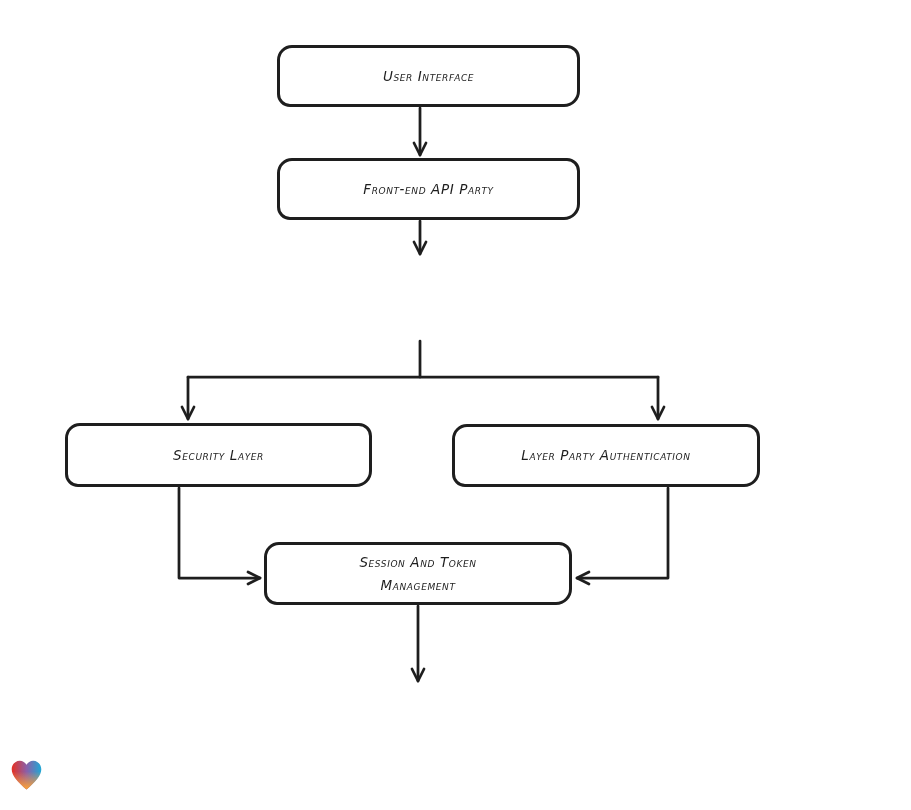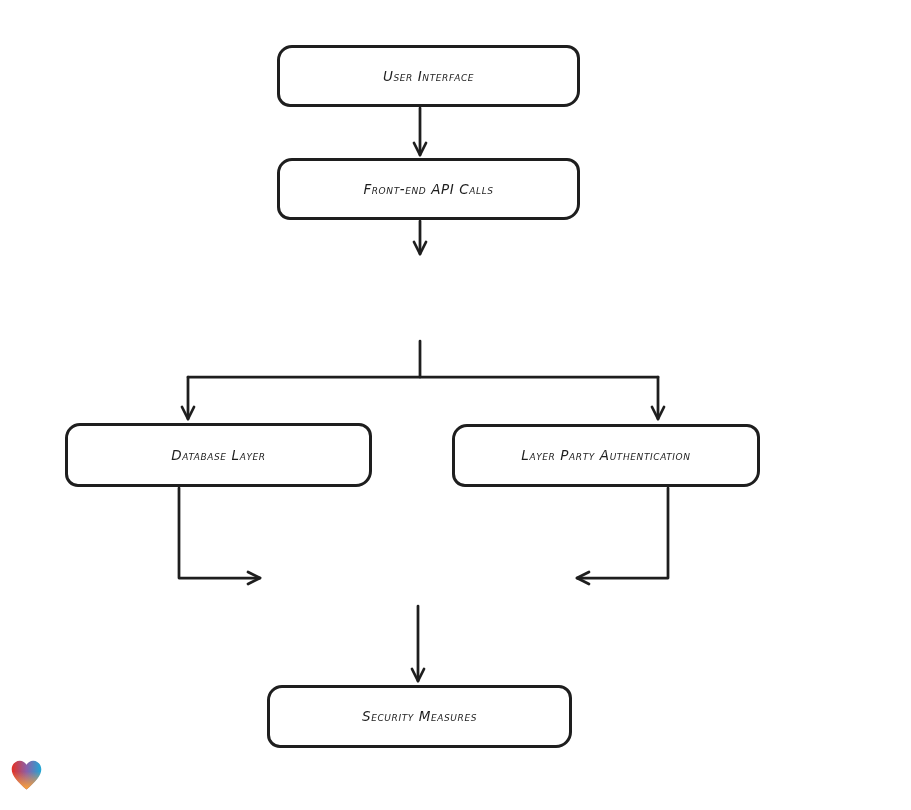--- a/index.html
+++ b/index.html
@@ -80,36 +80,37 @@
     <g>
       <polyline points="418,606 418,681" marker-end="url(#arrowhead)"></polyline>
     </g>
   </svg>
 
   <div class="node" style="left:277px;top:45px;width:303px;height:62px">
     <span class="label">User Interface</span>
   </div>
 
   <div class="node" style="left:277px;top:158px;width:303px;height:62px">
-    <span class="label">Front-end API Calls</span>
+    <span class="label">Front-end API Party</span>
   </div>
 
 
   <div class="node" style="left:65px;top:423px;width:307px;height:64px">
-    <span class="label">Database Layer</span>
+    <span class="label">Security Layer</span>
   </div>
 
   <div class="node" style="left:452px;top:424px;width:308px;height:63px">
     <span class="label">Layer Party Authentication</span>
   </div>
 
+  <div class="node" style="left:264px;top:542px;width:308px;height:63px">
+    <span class="label">Session And Token
+Management</span>
+  </div>
 
-  <div class="node" style="left:267px;top:685px;width:305px;height:63px">
-    <span class="label">Security Measures</span>
-  </div>
 
   <div class="watermark">
     <svg viewBox="0 0 32 30" xmlns="http://www.w3.org/2000/svg">
       <defs>
         <linearGradient id="hg1" x1="0" y1="0" x2="1" y2="0">
           <stop offset="0" stop-color="#e63022"></stop>
           <stop offset="0.5" stop-color="#8b5fa8"></stop>
           <stop offset="1" stop-color="#1fa9d6"></stop>
         </linearGradient>
         <linearGradient id="hg2" x1="0" y1="0" x2="0" y2="1">

